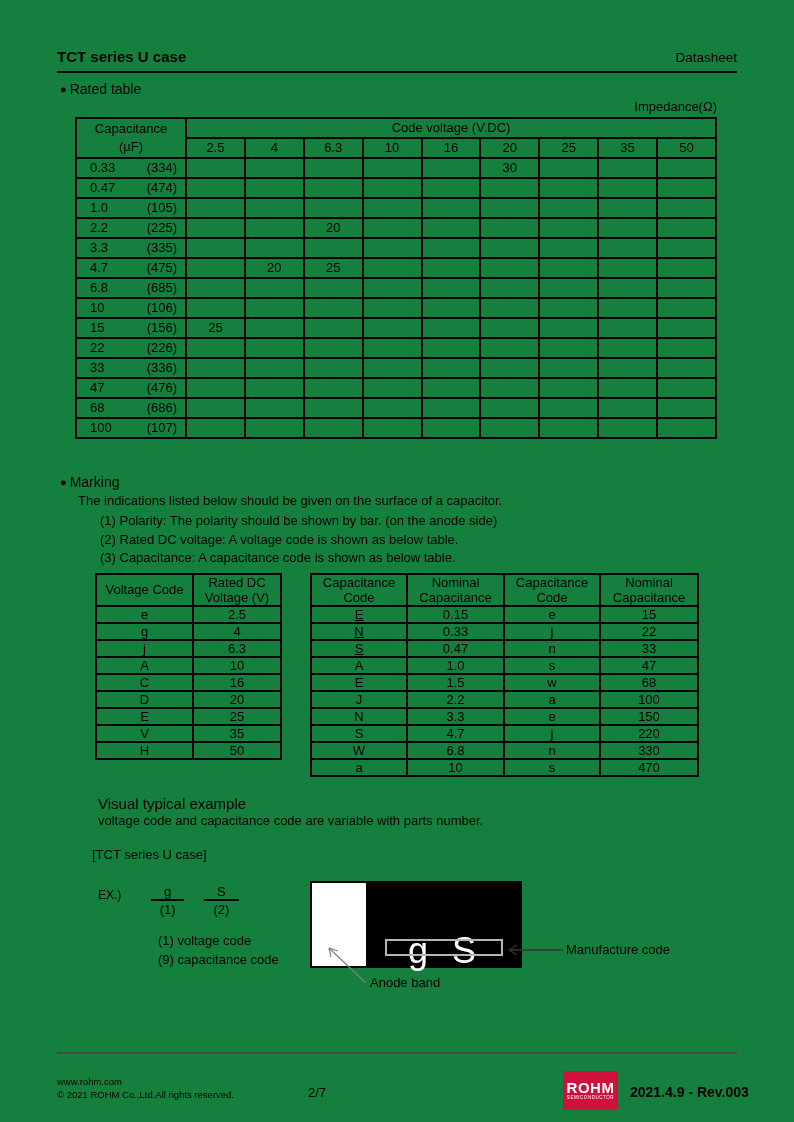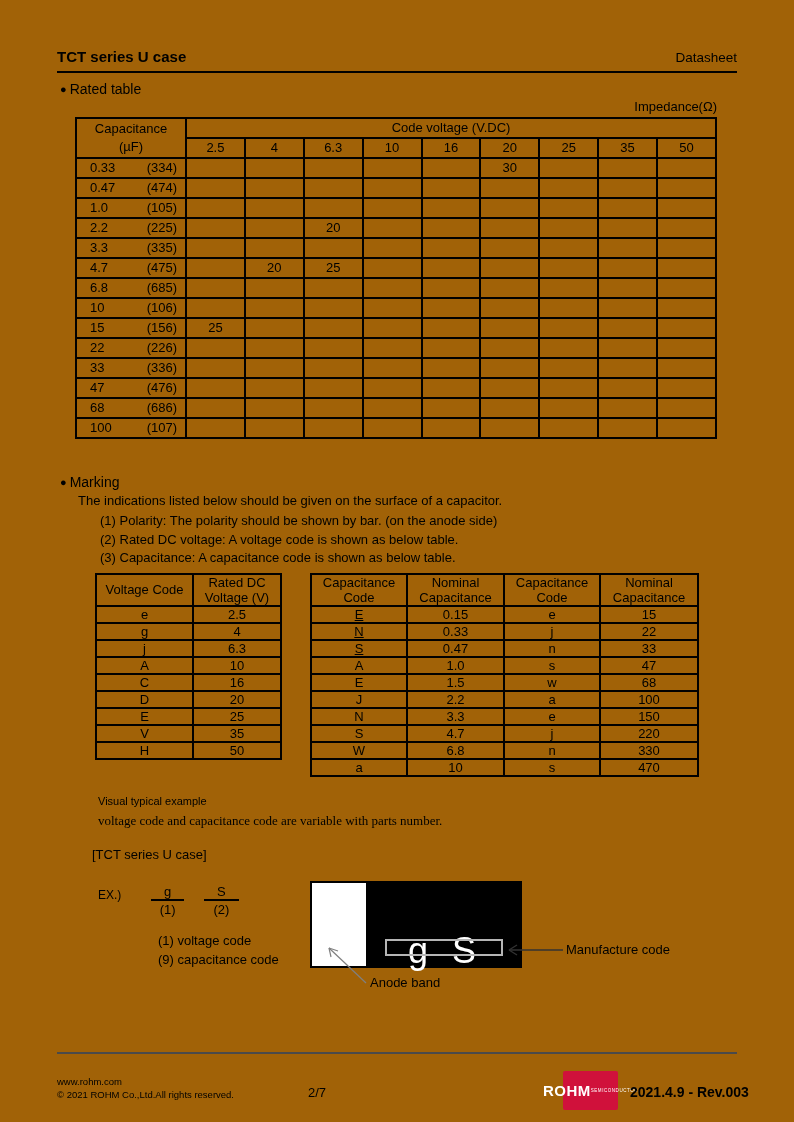--- a/index.html
+++ b/index.html
@@ -1,17 +1,17 @@
 <!DOCTYPE html>
 <html><head>
 <meta charset="utf-8">
 <style>
   html,body{margin:0;padding:0;background:#888;}
   .page{
-    position:relative;width:794px;height:1122px;margin:0 auto;background:#a16207;
+    position:relative;width:794px;height:1122px;margin:0 auto;background:#15803d;
     font-family:"Liberation Sans","DejaVu Sans",sans-serif;color:#000;overflow:hidden;
   }
   .abs{position:absolute;}
 
   
   .doc-title{left:57px;top:48px;font-size:15px;font-weight:bold;}
   .doc-type{right:57px;top:50px;font-size:13.5px;}
   .head-rule{left:57px;top:71px;width:680px;height:2px;background:#000;}
 
   
@@ -34,22 +34,22 @@
 
   .vtable{left:95px;top:573px;width:185px;}
   .vtable td,.vtable th{height:15px;line-height:15px;}
   .vtable th div,.ctable th div{height:15px;line-height:15px;}
   .ctable{left:310px;top:573px;width:387px;}
   .ctable td,.ctable th{height:15px;line-height:15px;}
   .underline{text-decoration:underline;}
   .overline{text-decoration:overline;}
 
   
-  .vis-line1{left:98px;top:795px;font-size:11px;}
-  .vis-line2{left:98px;top:813px;font-size:13px;font-family:Liberation Serif, serif;}
+  .vis-line1{left:98px;top:795px;font-size:15px;}
+  .vis-line2{left:98px;top:813px;font-size:13px;}
   .case-label{left:92px;top:847px;font-size:13px;}
   .ex-label{left:98px;top:888px;font-size:12px;}
   .frac{display:inline-flex;flex-direction:column;align-items:center;font-size:13px;}
   .frac .top{padding:0 13px;border-bottom:2px solid #000;line-height:15px;}
   .frac .bot{line-height:15px;margin-top:1px;}
   .frac1{left:151px;top:884px;}
   .frac2{left:204px;top:884px;}
   .legend{left:158px;top:932px;font-size:13px;line-height:18.5px;}
 
   .chip{left:310px;top:881px;width:212px;height:87px;}
@@ -60,21 +60,21 @@
   .anode-label{left:370px;top:975px;font-size:13px;}
   .manu-label{left:566px;top:942px;font-size:13px;}
   .ex-svg{left:300px;top:870px;}
 
   
   .foot-rule{left:57px;top:1052px;width:680px;height:2px;background:#4a4a4a;}
   .site{left:57px;top:1076px;font-size:9.5px;}
   .copyright{left:57px;top:1089px;font-size:9.5px;}
   .page-num{left:0;top:1085px;width:634px;text-align:center;font-size:13px;}
   .logo{left:563px;top:1071px;width:55px;height:39px;border-radius:2px;
-        display:flex;flex-direction:row;align-items:center;justify-content:center;color:#fff;}
+        display:flex;flex-direction:column;align-items:center;justify-content:center;color:#fff;}
   .logo .nm{font-size:15px;font-weight:bold;letter-spacing:0.5px;line-height:15px;}
   .logo .sub{font-size:4.5px;letter-spacing:0.55px;line-height:6px;}
   .revision{left:630px;top:1084px;font-size:14px;font-weight:bold;}
 </style>
 </head>
 <body>
 
 <div class="page">
 
   <div class="abs doc-title">TCT series U case</div>

